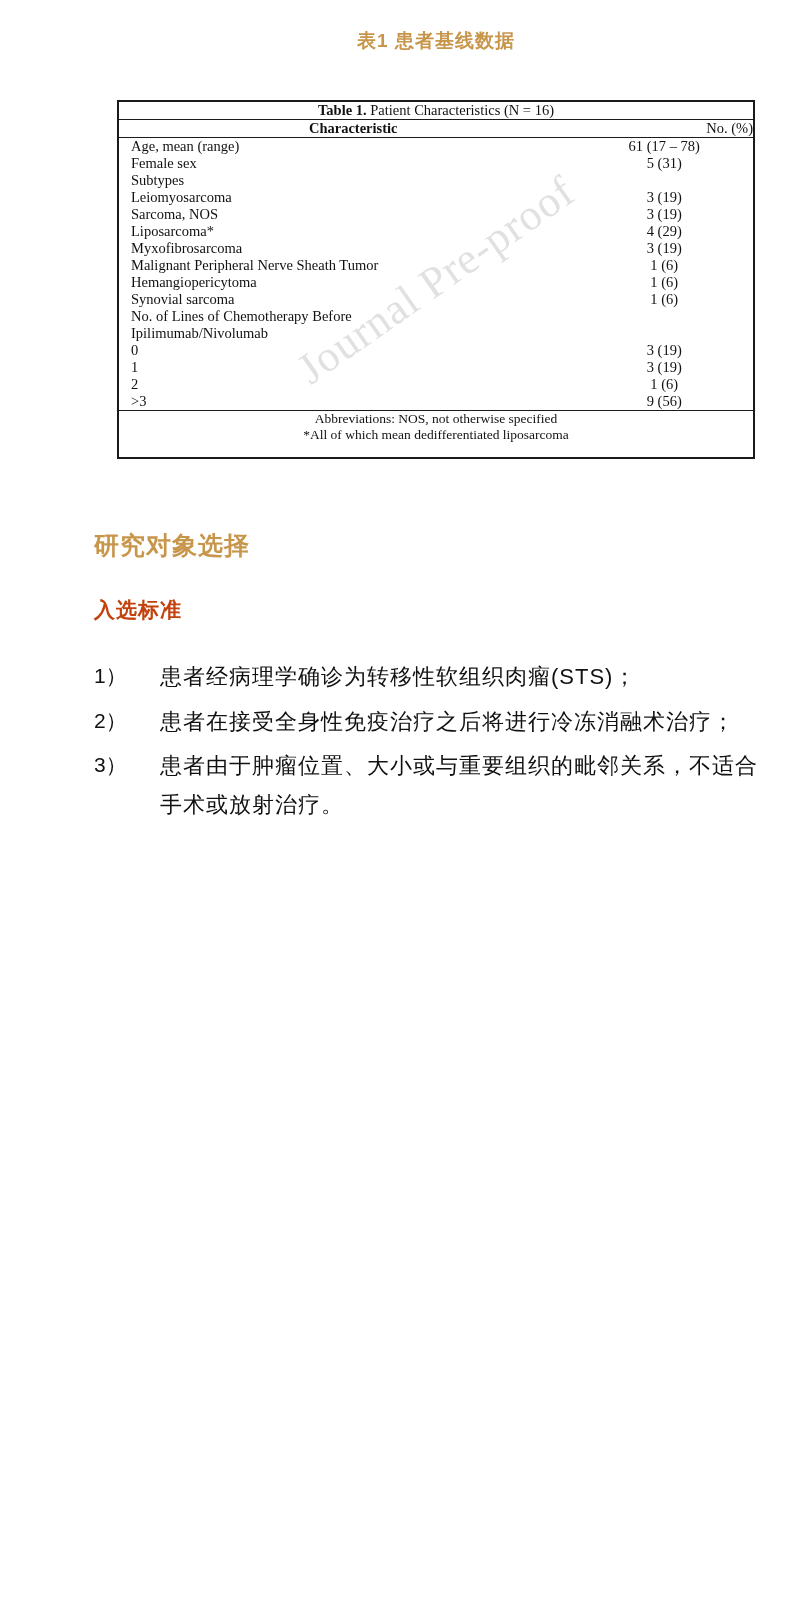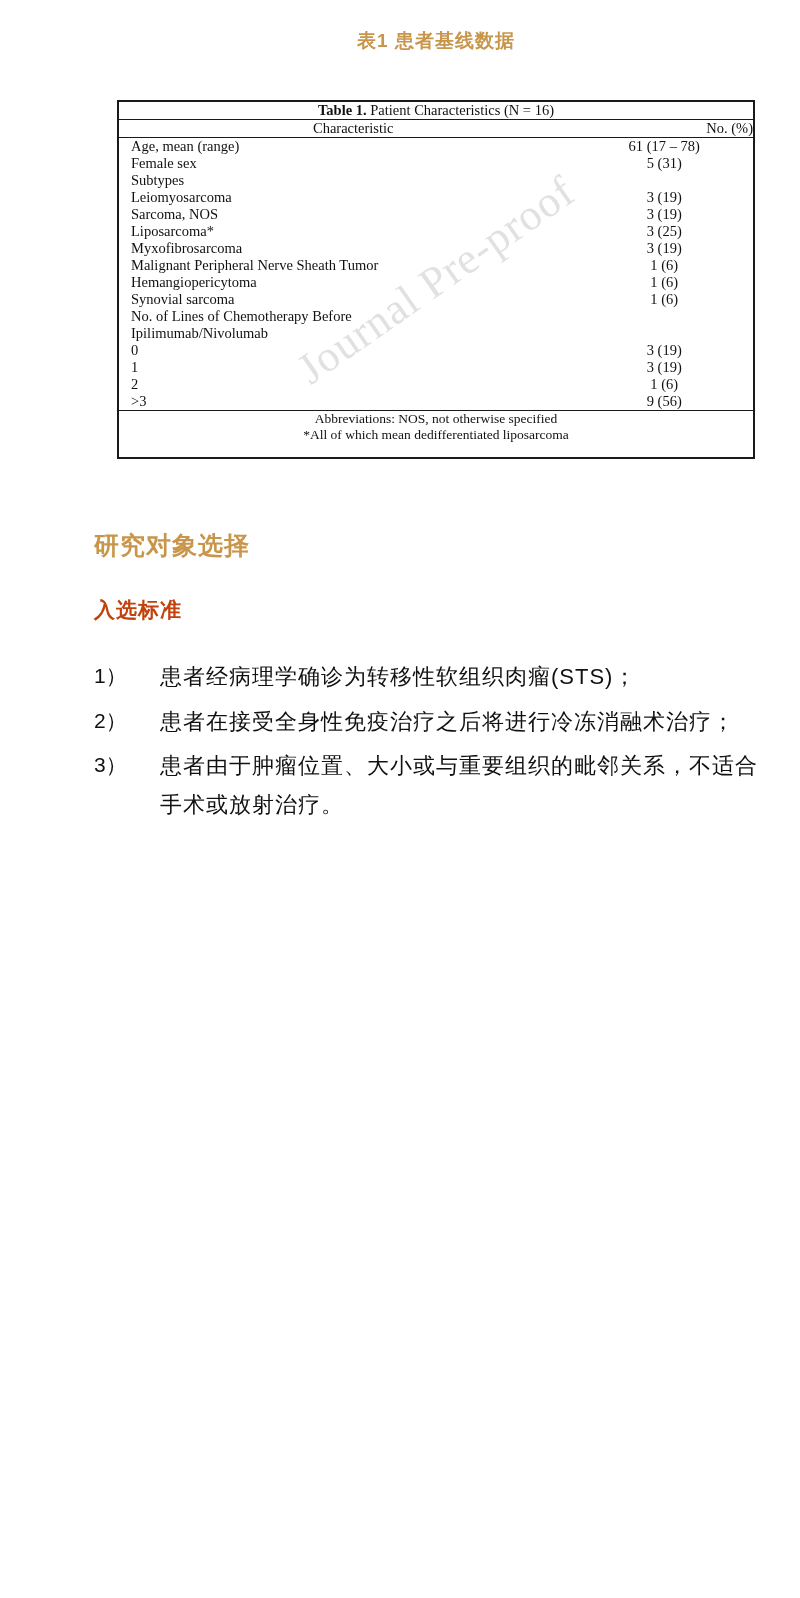--- a/index.html
+++ b/index.html
@@ -75,21 +75,21 @@
     border-bottom: 1px solid #1a1a1a;
     font-size: 14.5px;
   }
   .tbl-title-row .b { font-weight: bold; }
   .tbl-head-row td {
     padding: 9px 6px 9px 6px;
     border-bottom: 1px solid #1a1a1a;
     text-align: center;
     font-size: 14.5px;
   }
-  .tbl-head-row td.c1 { text-align: center; }
+  .tbl-head-row td.c1 { text-align: center; font-weight: bold; }
   .tbl-head-row td.c2 { text-align: right; }
   .row td {
     padding: 10px 6px 10px 6px;
     font-size: 14.5px;
   }
   td.c1 { width: 72%; padding-left: 12px !important; text-align: left; }
   td.c2 { width: 28%; text-align: center; }
   .indent-1 { padding-left: 24px !important; }
   .foot-sep td { border-top: 1px solid #1a1a1a; padding: 0; height: 0; }
   .footnote td {
@@ -180,21 +180,21 @@
         <tr class="row">
           <td class="c1 indent-1">Leiomyosarcoma</td>
           <td class="c2">3 (19)</td>
         </tr>
         <tr class="row">
           <td class="c1 indent-1">Sarcoma, NOS</td>
           <td class="c2">3 (19)</td>
         </tr>
         <tr class="row">
           <td class="c1 indent-1">Liposarcoma*</td>
-          <td class="c2">3 (25)</td>
+          <td class="c2">4 (29)</td>
         </tr>
         <tr class="row">
           <td class="c1 indent-1">Myxofibrosarcoma</td>
           <td class="c2">3 (19)</td>
         </tr>
         <tr class="row">
           <td class="c1 indent-1">Malignant Peripheral Nerve Sheath Tumor</td>
           <td class="c2">1 (6)</td>
         </tr>
         <tr class="row">

